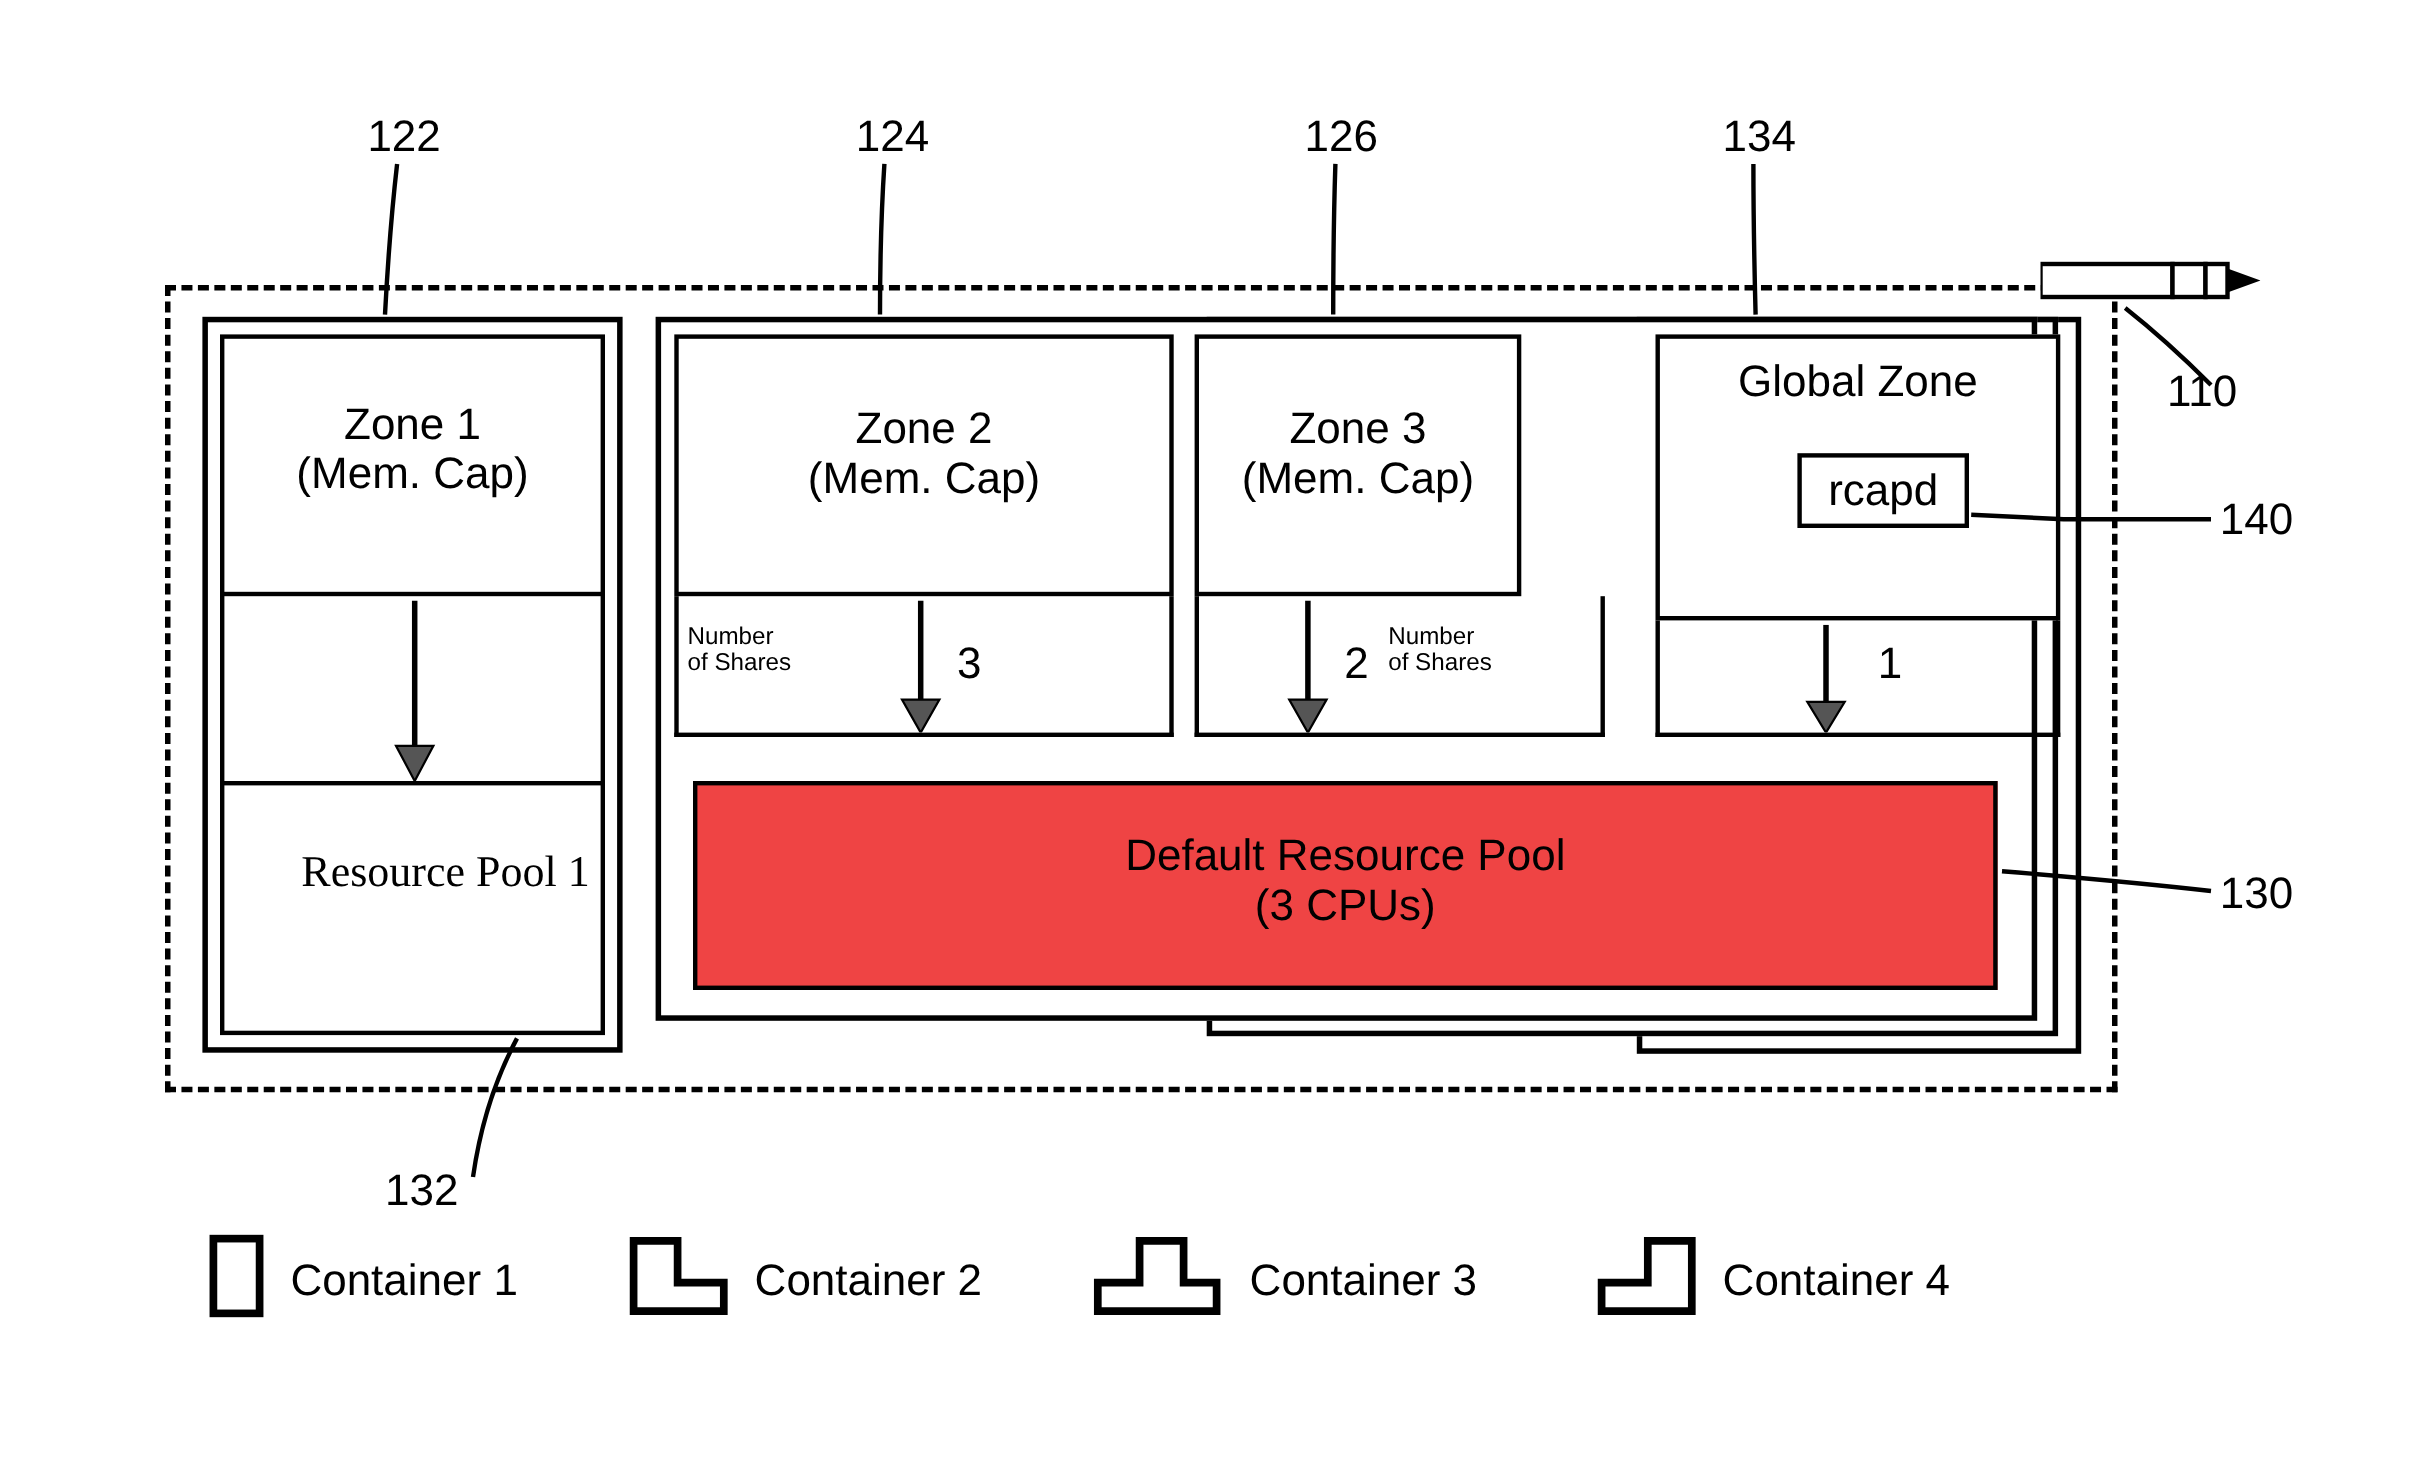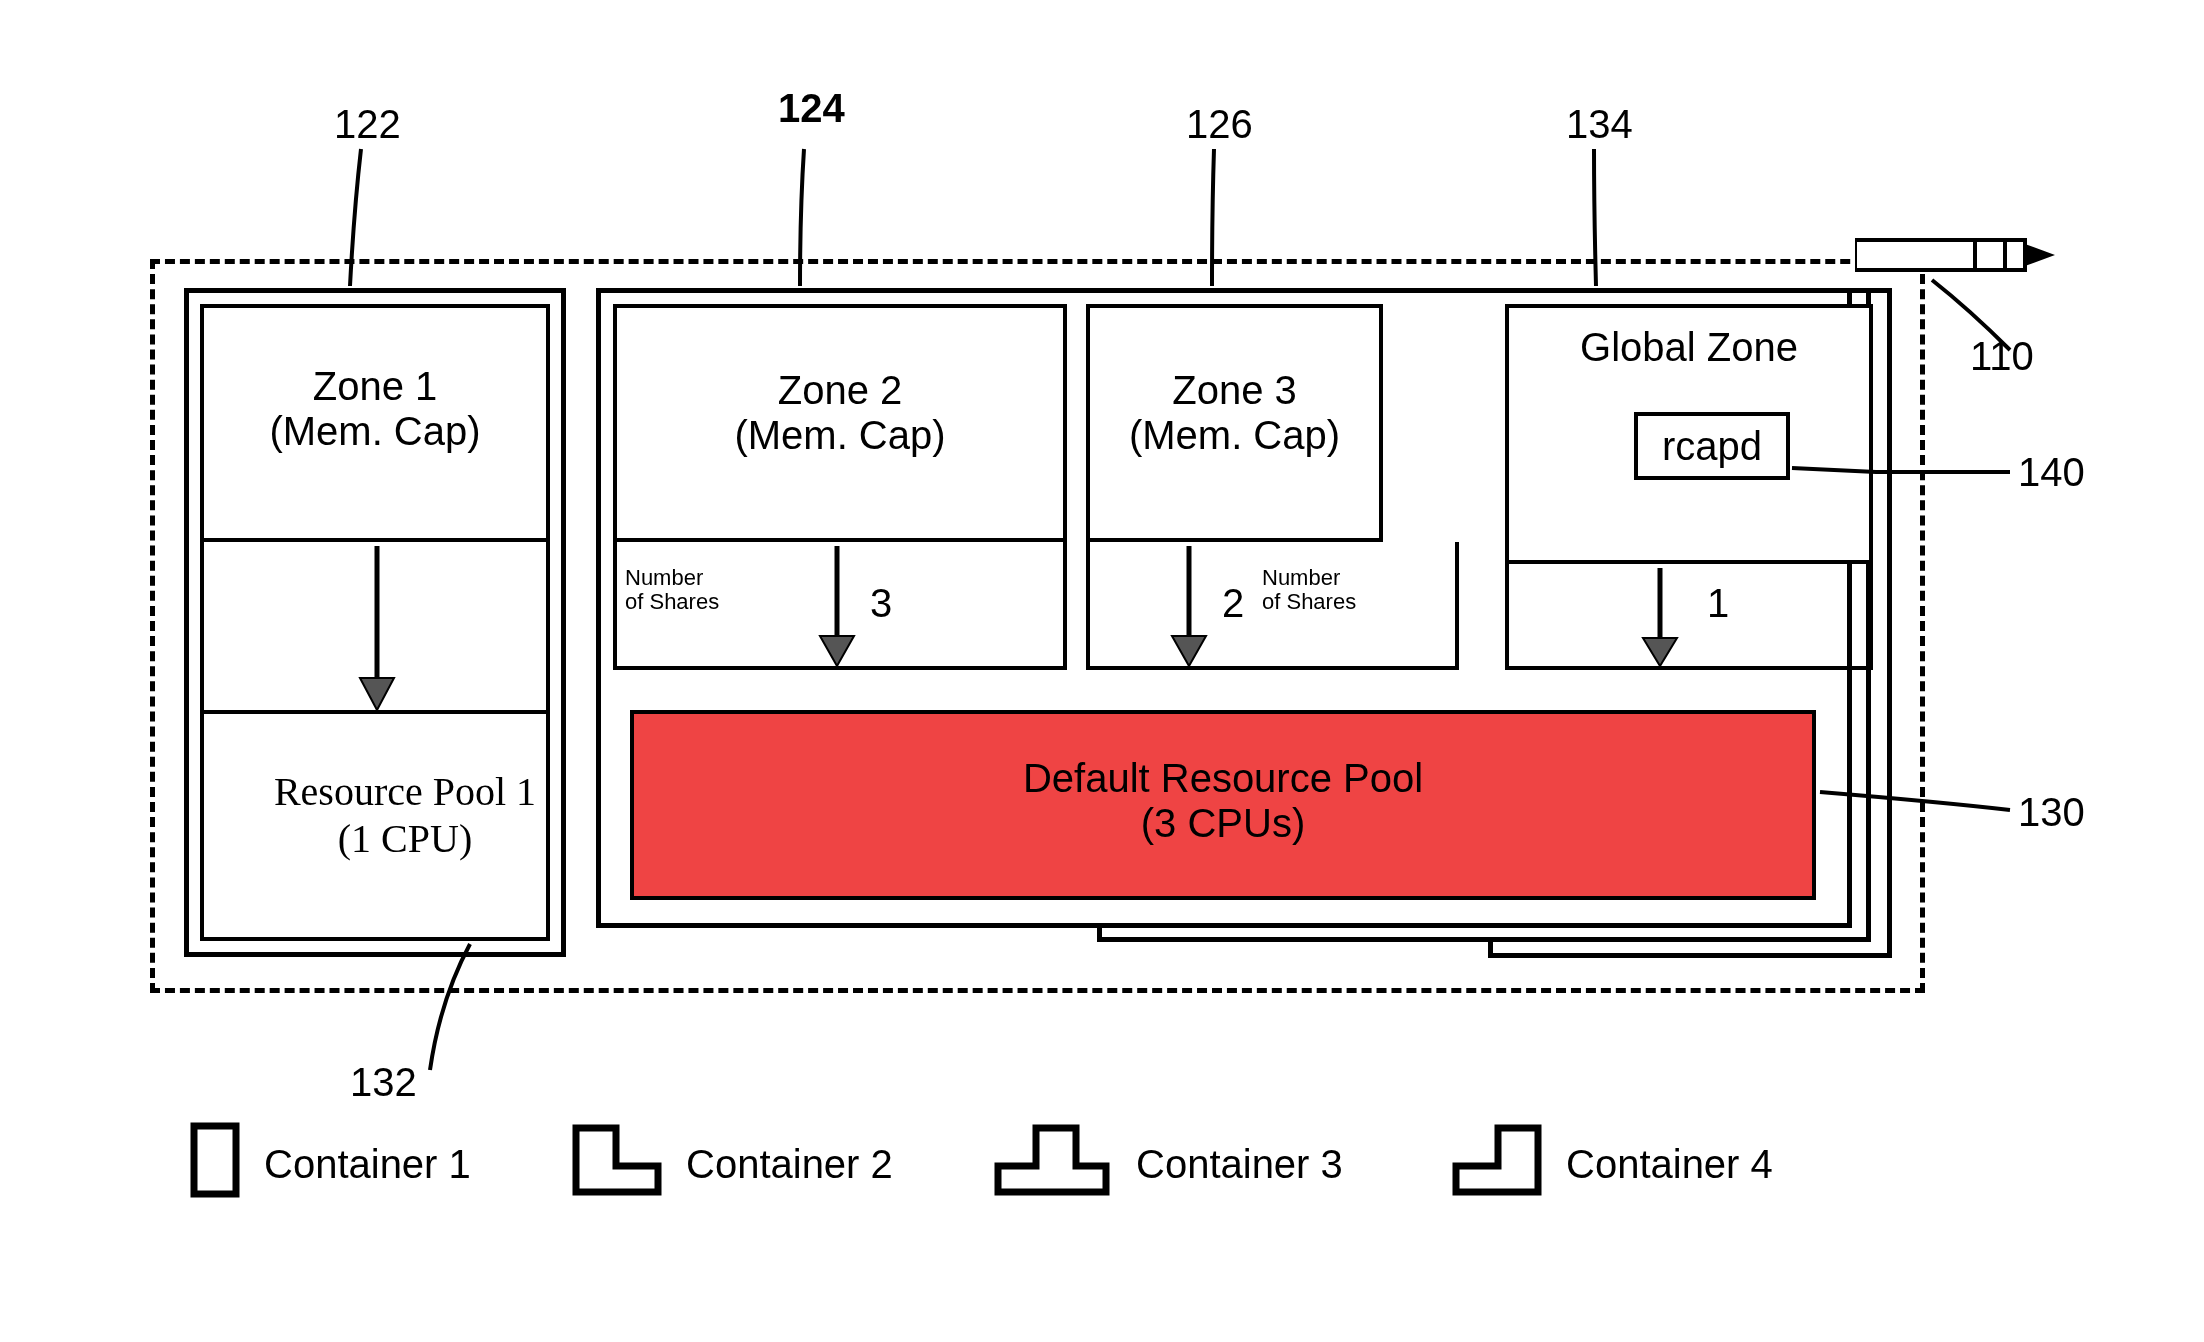--- a/index.html
+++ b/index.html
@@ -42,21 +42,20 @@
   <svg class="abs" style="left:352px; top:546px; width:50px; height:164px;">
     <line class="arrow-line" x1="25" y1="0" x2="25" y2="135"></line>
     <polygon class="arrow-head" points="25,164 8,132 42,132"></polygon>
   </svg>
 
   <div class="abs" style="left:200px; top:710px; width:350px; height:0; border-top:4px solid #000;"></div>
 
   <div class="abs" style="left:200px; top:710px; width:410px; height:231px;font-family:Liberation Serif, serif;">
     <div class="text" style="padding-top:58px;">
       <div>Resource Pool 1</div>
-      <div>(1 CPU)</div>
     </div>
   </div>
 
   <div class="abs solid-border" style="left:1488px; top:288px; width:404px; height:670px;"></div>
 
   <div class="abs solid-border" style="left:1097px; top:288px; width:774px; height:654px; background:#fff;"></div>
 
   <div class="abs solid-border" style="left:596px; top:288px; width:1256px; height:640px; background:#fff;"></div>
 
   <div class="abs thin-border" style="left:613px; top:304px; width:454px; height:238px; background:#fff;">
@@ -133,21 +132,21 @@
     <path class="leader" d="M 2010 350 Q 1970 310 1932 280"></path>
 
     <path class="leader" d="M 2010 472 L 1876 472 L 1792 468"></path>
 
     <path class="leader" d="M 2010 810 Q 1940 802 1820 792"></path>
 
     <path class="leader" d="M 430 1070 Q 440 1000 470 944"></path>
   </svg>
 
   <span class="abs text" style="left:334px; top:102px;">122</span>
-  <span class="abs text" style="left:778px; top:86px;font-weight:bold;">124</span>
+  <span class="abs text" style="left:778px; top:102px;">124</span>
   <span class="abs text" style="left:1186px; top:102px;">126</span>
   <span class="abs text" style="left:1566px; top:102px;">134</span>
   <span class="abs text" style="left:1948px; top:334px;margin-left:22px;">110</span>
   <span class="abs text" style="left:2018px; top:450px;">140</span>
   <span class="abs text" style="left:2018px; top:790px;">130</span>
   <span class="abs text" style="left:350px; top:1060px;">132</span>
 
   <svg class="abs" style="left:190px; top:1122px; width:50px; height:76px;">
     <rect x="4" y="4" width="42" height="68" fill="#fff" stroke="#000" stroke-width="7"></rect>
   </svg>

